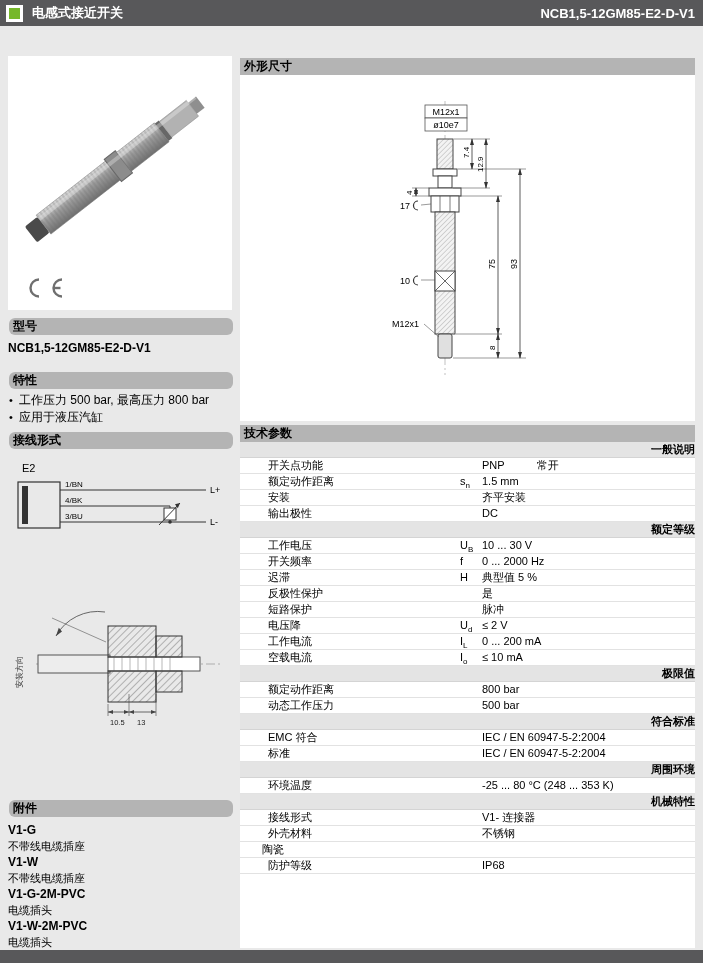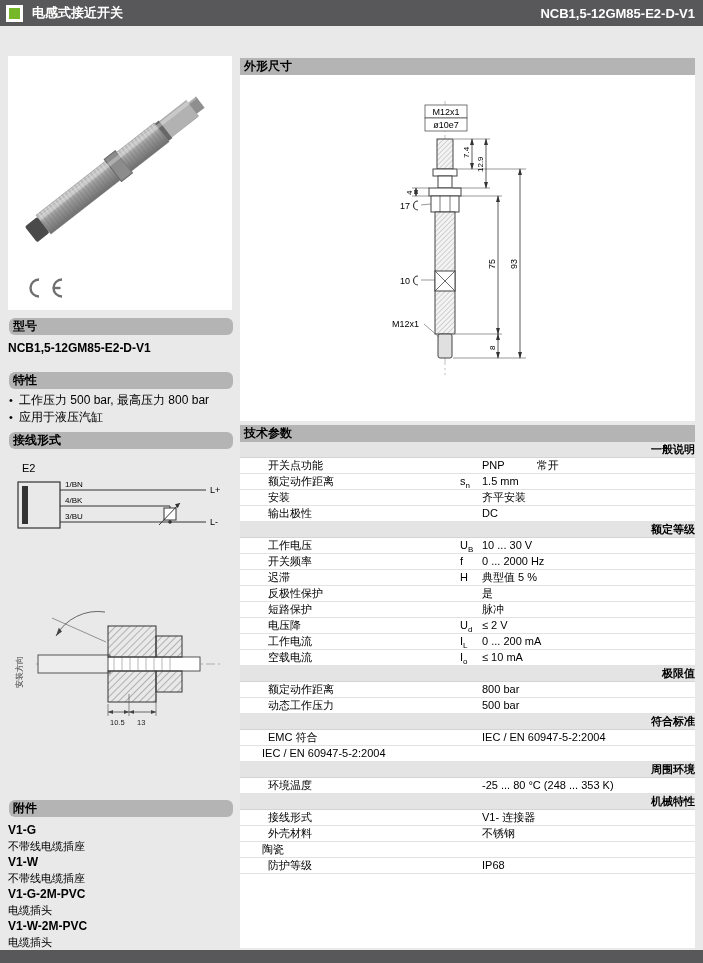--- a/index.html
+++ b/index.html
@@ -332,20 +332,21 @@
         <span class="tsym"><span></span><sub></sub></span>
         <span class="tval"><span>500 bar</span><span class="tval2"></span></span>
       </div>
       <div class="tsec">符合标准</div>
       <div class="trow">
         <span class="tlabel">EMC 符合</span>
         <span class="tsym"><span></span><sub></sub></span>
         <span class="tval"><span>IEC / EN 60947-5-2:2004</span><span class="tval2"></span></span>
       </div>
       <div class="trow">
+        <span class="tlabel">标准</span>
         <span class="tsym"><span></span><sub></sub></span>
         <span class="tval"><span>IEC / EN 60947-5-2:2004</span><span class="tval2"></span></span>
       </div>
       <div class="tsec">周围环境</div>
       <div class="trow">
         <span class="tlabel">环境温度</span>
         <span class="tsym"><span></span><sub></sub></span>
         <span class="tval"><span>-25 ... 80 °C (248 ... 353 K)</span><span class="tval2"></span></span>
       </div>
       <div class="tsec">机械特性</div>

